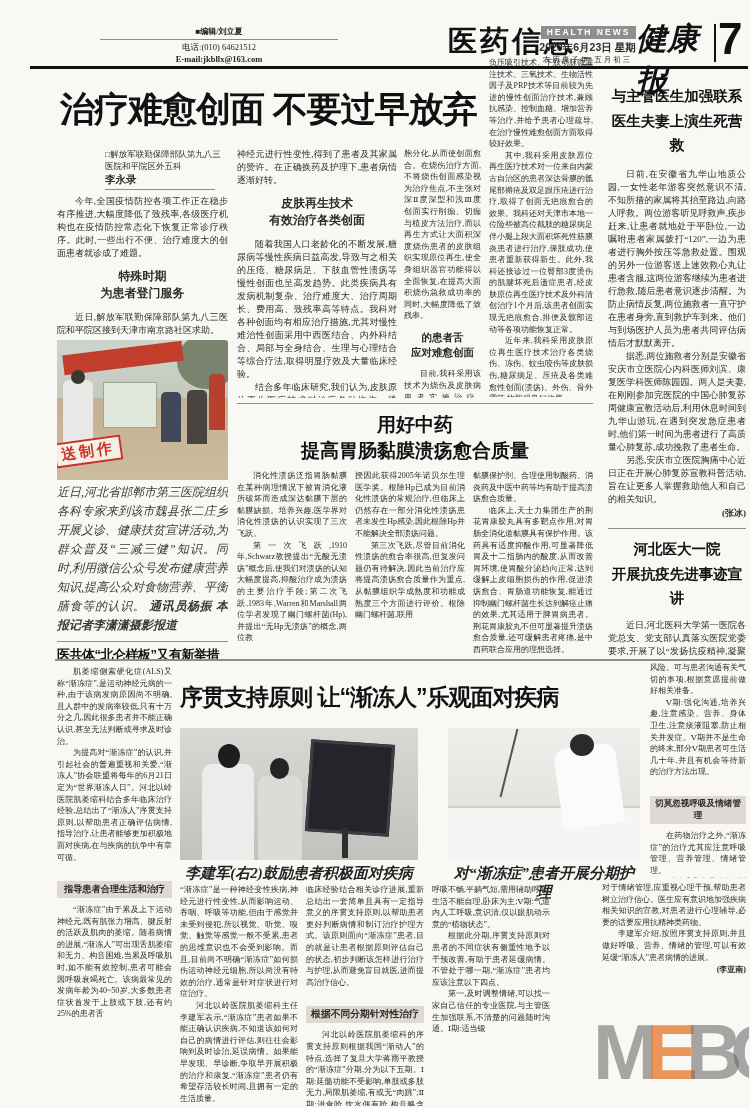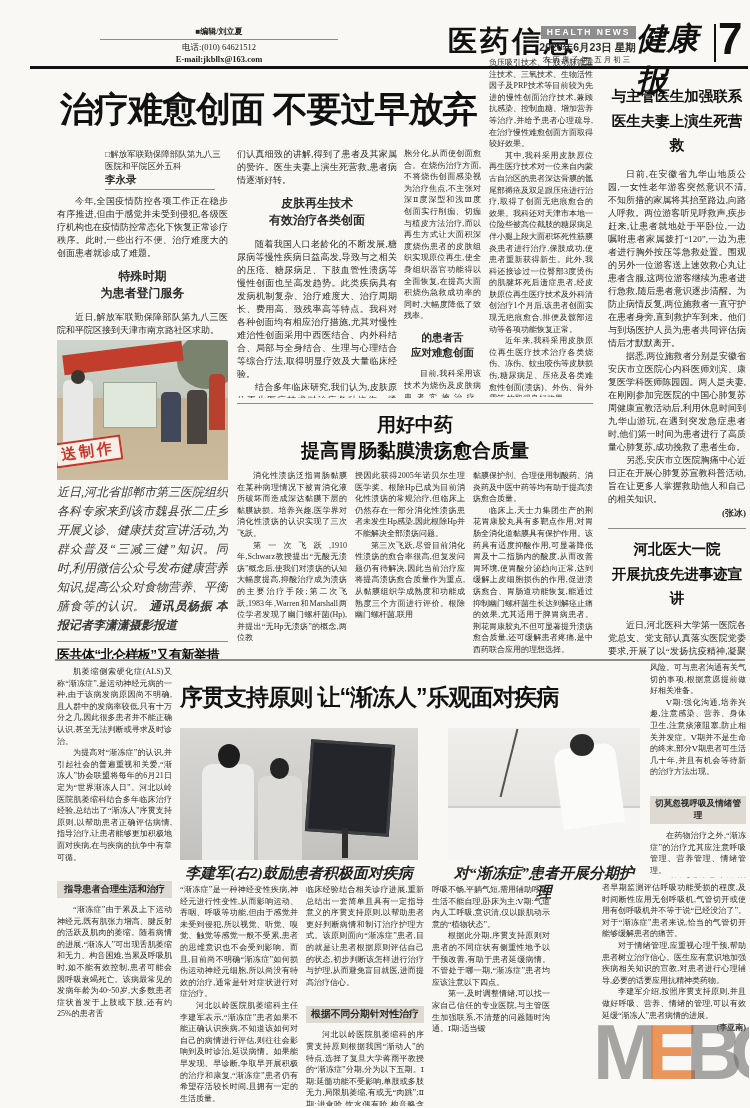--- a/index.html
+++ b/index.html
@@ -59,21 +59,21 @@
 
 <div class="abs headline" style="left:60px;top:86px;width:428px;font-size:35px;letter-spacing:-1px;white-space:nowrap;">治疗难愈创面 不要过早放弃</div>
 
 <div class="col" style="left:57px;top:148px;width:171px;height:512px;">
   <div style="font-size:8.5px;line-height:12px;margin-left:48px;">
     <span>□解放军联勤保障部队第九八三医院和平院区外五科</span>
     <div style="font-weight:bold;font-size:10.5px;margin:2px 0 0;">李永录</div>
     <div class="rule" style="width:110px;margin:3px 0 5px;"></div>
   </div>
   <div>
-      <p class="p">今年,全国疫情防控各项工作正在稳步有序推进,但由于感觉并未受到侵犯,各级医疗机构也在疫情防控常态化下恢复正常诊疗秩序。此时,一些出行不便、治疗难度大的创面患者就诊成了难题。</p>
+      <p class="p">今年,全国疫情防控各项工作正在稳步有序推进,大幅度降低了致残率,各级医疗机构也在疫情防控常态化下恢复正常诊疗秩序。此时,一些出行不便、治疗难度大的创面患者就诊成了难题。</p>
     </div>
   <div class="sub2">
     <div>特殊时期</div>
     <div>为患者登门服务</div>
   </div>
   <div>
       <p class="p">近日,解放军联勤保障部队第九八三医院和平院区接到天津市南京路社区求助。</p>
     </div>
 
   <div class="photo" style="width:171px;height:140px;margin-top:3px;">
@@ -100,21 +100,21 @@
     <div>
         <p class="p">近日,浙江省宁波市北仑区人民医院(浙大一院北仑分院)医疗健康服务集团法定代表人张卓辉分别与宗瑞院区、梅山院区、霞浦院区、春晓院区执行院长签订授权委托书,集团执行院长/副院长将在集团人事管理、集团采购管理制度、集团合同管理等授权范围内行使职权,在权、责、利等方面做出更加深入的探索与应用。</p>
         <p class="p">在紧密型医共体模式下,单一法人医共体既是优质医疗资源的运行实体,同时也是法律意义上的民事主体。地处宁波东海之滨的北仑区人民医院,自带改革发展求突破的基因,在“双下沉、两提升”和托管“蜕变”之后,踏上紧密型医共体的建设之路。</p>
       </div>
 
   </div>
 </div>
 
 <div class="col cont" style="left:237px;top:148px;width:160px;height:250px;">
   <div class="cont">
-      <p class="p">们认真细致的讲解,得到了患者及其家属的赞许。医生夫妻上演生死营救,患者病情逐渐好转。</p>
+      <p class="p">神经元进行性变性,得到了患者及其家属的赞许。在正确换药及护理下,患者病情逐渐好转。</p>
     </div>
   <div class="sub2">
     <div>皮肤再生技术</div>
     <div>有效治疗各类创面</div>
   </div>
   <div>
       <p class="p">随着我国人口老龄化的不断发展,糖尿病等慢性疾病日益高发,导致与之相关的压疮、糖尿病足、下肢血管性溃疡等慢性创面也呈高发趋势。此类疾病具有发病机制复杂、治疗难度大、治疗周期长、费用高、致残率高等特点。我科对各种创面均有相应治疗措施,尤其对慢性难治性创面采用中西医结合、内外科结合、局部与全身结合、生理与心理结合等综合疗法,取得明显疗效及大量临床经验。</p>
       <p class="p">结合多年临床研究,我们认为,皮肤原位再生医疗技术对治疗各种烧伤、烫伤、慢性创伤创面、压疮、糖尿病溃疡、术后感染等难愈合创面具有较大优势。该疗法具有治疗创伤小、风险低、痛苦少、不植皮或少植皮、创面愈合较快、愈合后无疤痕或少疤痕、治疗费用相对较低等优点。</p>
     </div>
 </div>
@@ -249,21 +249,20 @@
       <p class="p">Ⅴ期:强化沟通,培养兴趣,注意感染、营养、身体卫生,注意痰液阻塞,防止相关并发症。Ⅴ期并不是生命的终末,部分Ⅴ期患者可生活几十年,并且有机会等待新的治疗方法出现。</p>
     </div>
   <div class="subbox" style="font-size:8.6px;padding:2px 1px;">切莫忽视呼吸及情绪管理</div>
   <div class="tight">
       <p class="p">在药物治疗之外,“渐冻症”的治疗尤其应注意呼吸管理、营养管理、情绪管理。</p>
       <p class="p">对于呼吸管理,由于“渐冻症”会影响到呼吸功能,患者往往因为呼吸衰竭而死亡,因此呼吸管理对于“渐冻症”患者来说极其重要。建议患</p>
     </div>
 </div>
 <div class="col cont" style="left:602px;top:882px;width:144px;height:224px;">
   <div class="cont tight">
-      <p class="p">者早期监测评估呼吸功能受损的程度,及时间断性应用无创呼吸机,气管切开或使用有创呼吸机并不等于说“已经没治了”。对于“渐冻症”患者来说,恰当的气管切开能够缓解患者的痛苦。</p>
       <p class="p">对于情绪管理,应重视心理干预,帮助患者树立治疗信心。医生应有意识地加强疾病相关知识的宣教,对患者进行心理辅导,必要的话要应用抗精神类药物。</p>
       <p class="p">李建军介绍,按照序贯支持原则,并且做好呼吸、营养、情绪的管理,可以有效延缓“渐冻人”患者病情的进展。</p>
     </div>
   <div class="sig" style="font-size:8px;">(李亚南)</div>
 </div>
 
 <div class="abs wm" style="left:593px;top:1002px;width:156px;height:100px;">
   <span>M</span>
     <span class="e">E</span>
     <span>B</span>

